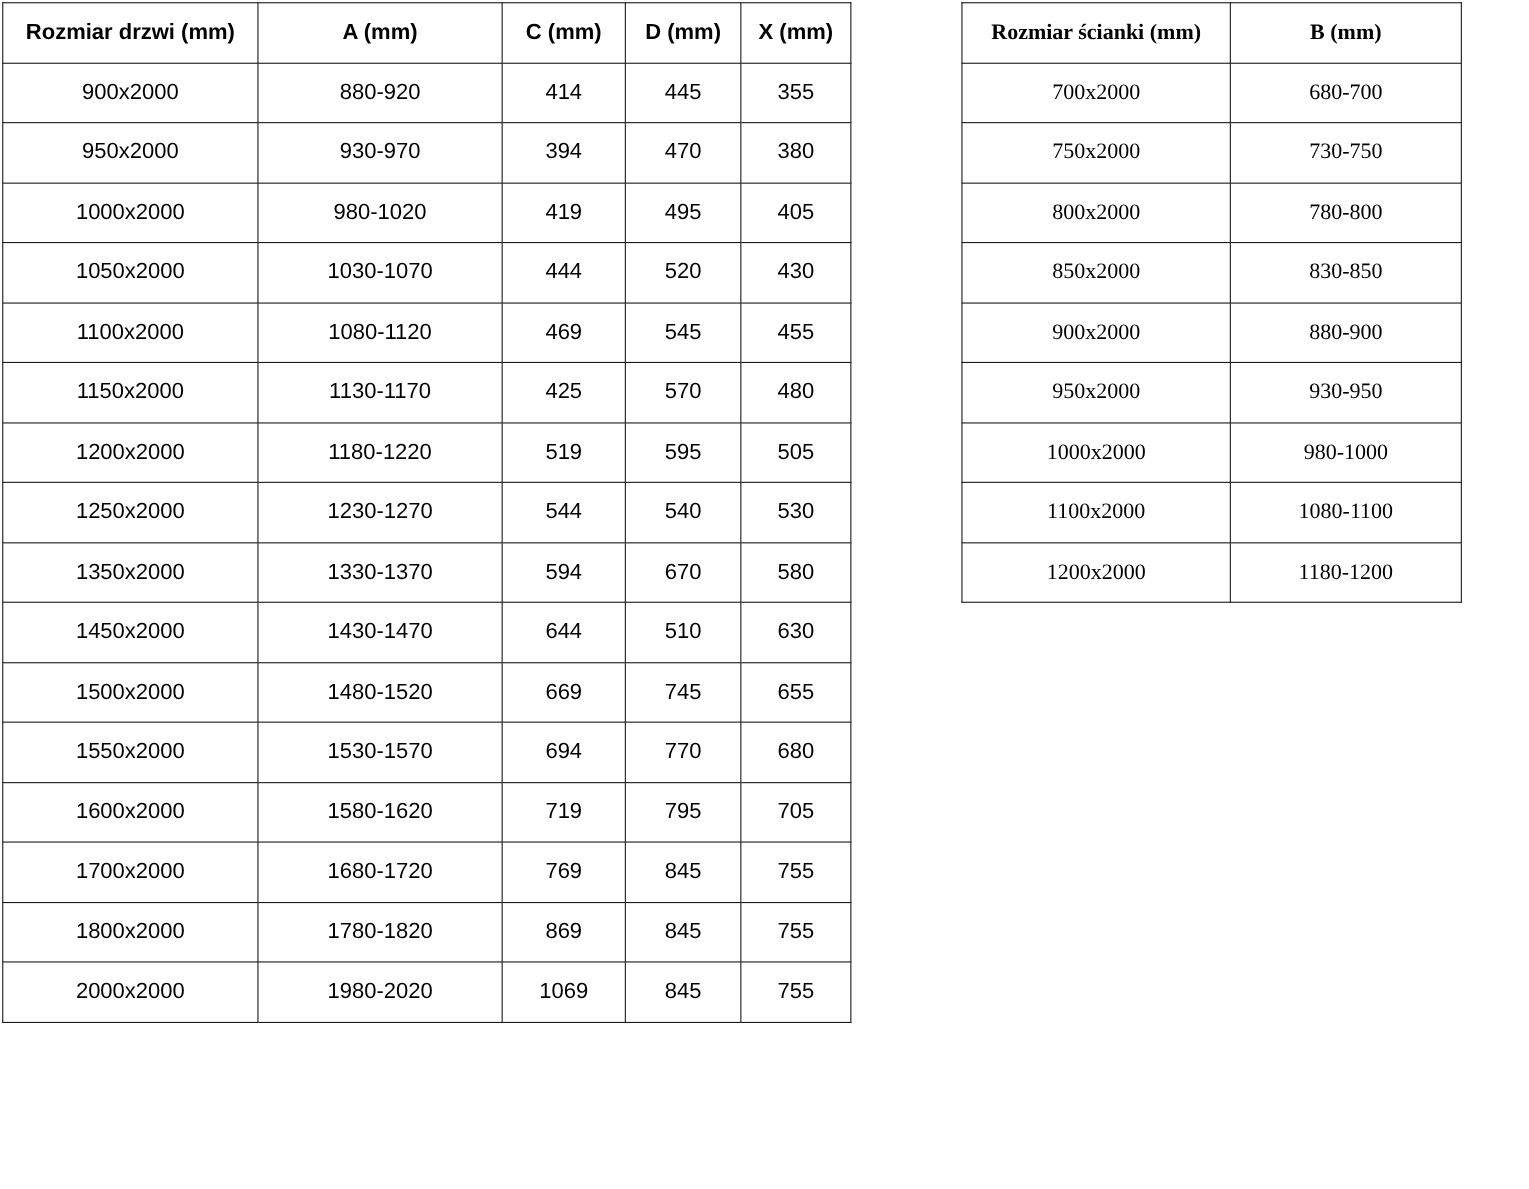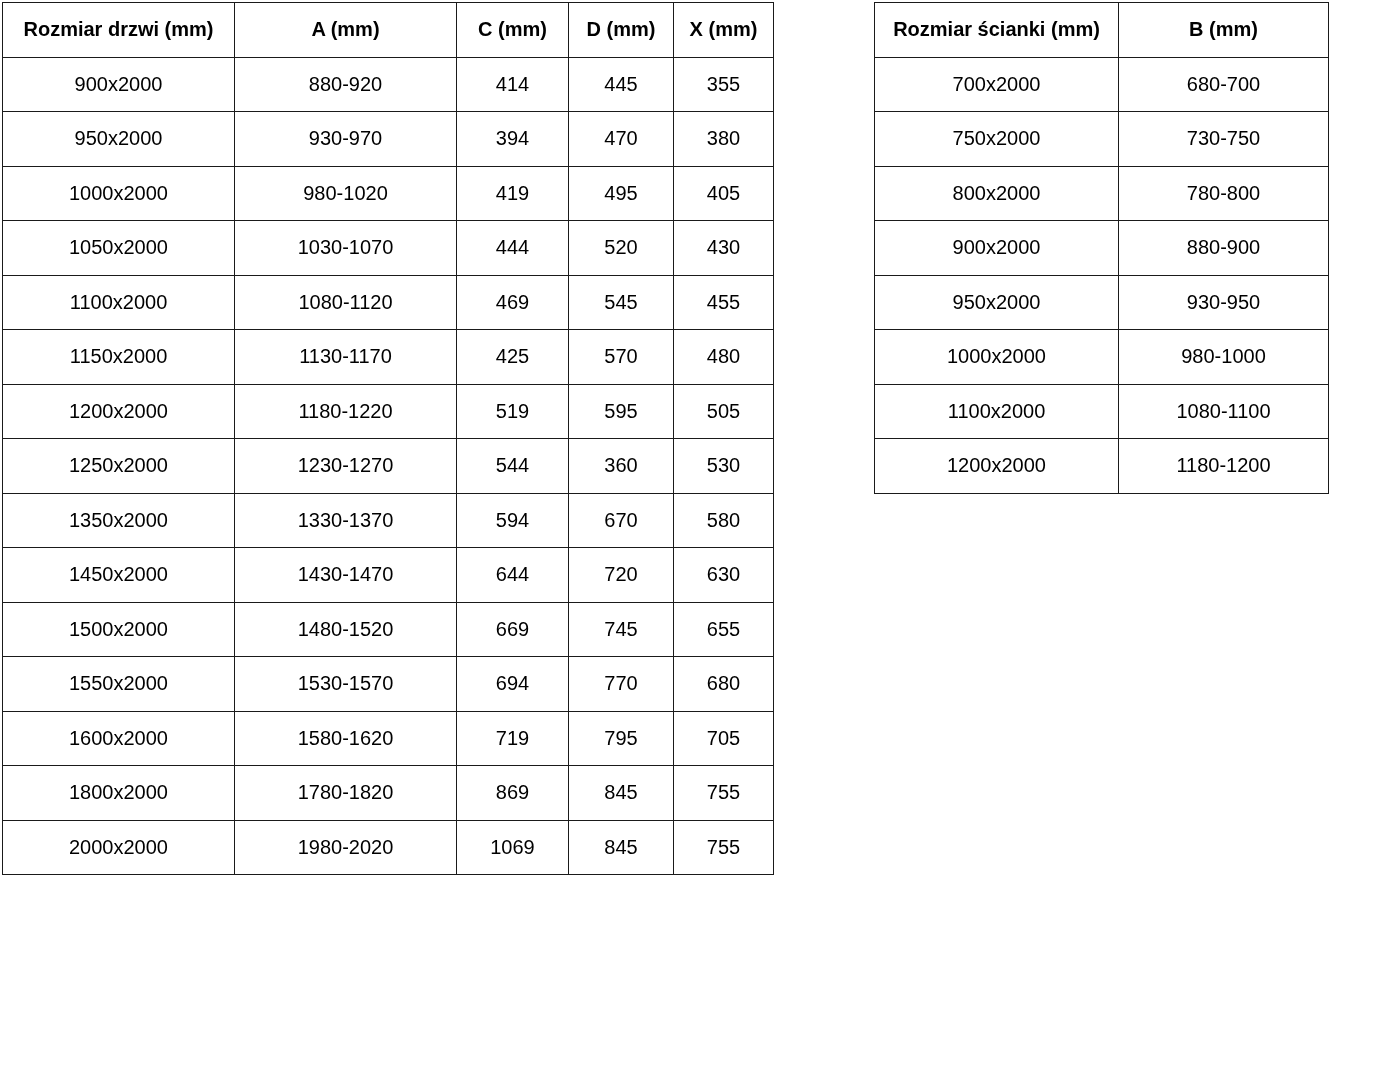--- a/index.html
+++ b/index.html
@@ -53,20 +53,21 @@
   #doors-table col.c0 { width: 232px; }
   #doors-table col.c1 { width: 222px; }
   #doors-table col.c2 { width: 112px; }
   #doors-table col.c3 { width: 105px; }
   #doors-table col.c4 { width: 100px; }
 
   
   #walls-wrap {
     margin-left: 100px;
     margin-top: 2px;
+    font-family: Liberation Serif, serif;
   }
   #walls-table col.w0 { width: 244px; }
   #walls-table col.w1 { width: 210px; }
 </style>
 </head>
 <body>
 
 <div class="sheet">
 
   <table class="spec" id="doors-table">
@@ -133,35 +134,35 @@
         <td>1200x2000</td>
         <td>1180-1220</td>
         <td>519</td>
         <td>595</td>
         <td>505</td>
       </tr>
       <tr>
         <td>1250x2000</td>
         <td>1230-1270</td>
         <td>544</td>
-        <td>360</td>
+        <td>540</td>
         <td>530</td>
       </tr>
       <tr>
         <td>1350x2000</td>
         <td>1330-1370</td>
         <td>594</td>
         <td>670</td>
         <td>580</td>
       </tr>
       <tr>
         <td>1450x2000</td>
         <td>1430-1470</td>
         <td>644</td>
-        <td>720</td>
+        <td>510</td>
         <td>630</td>
       </tr>
       <tr>
         <td>1500x2000</td>
         <td>1480-1520</td>
         <td>669</td>
         <td>745</td>
         <td>655</td>
       </tr>
       <tr>
@@ -170,20 +171,27 @@
         <td>694</td>
         <td>770</td>
         <td>680</td>
       </tr>
       <tr>
         <td>1600x2000</td>
         <td>1580-1620</td>
         <td>719</td>
         <td>795</td>
         <td>705</td>
+      </tr>
+      <tr>
+        <td>1700x2000</td>
+        <td>1680-1720</td>
+        <td>769</td>
+        <td>845</td>
+        <td>755</td>
       </tr>
       <tr>
         <td>1800x2000</td>
         <td>1780-1820</td>
         <td>869</td>
         <td>845</td>
         <td>755</td>
       </tr>
       <tr>
         <td>2000x2000</td>
@@ -214,20 +222,24 @@
         </tr>
         <tr>
           <td>750x2000</td>
           <td>730-750</td>
         </tr>
         <tr>
           <td>800x2000</td>
           <td>780-800</td>
         </tr>
         <tr>
+          <td>850x2000</td>
+          <td>830-850</td>
+        </tr>
+        <tr>
           <td>900x2000</td>
           <td>880-900</td>
         </tr>
         <tr>
           <td>950x2000</td>
           <td>930-950</td>
         </tr>
         <tr>
           <td>1000x2000</td>
           <td>980-1000</td>

